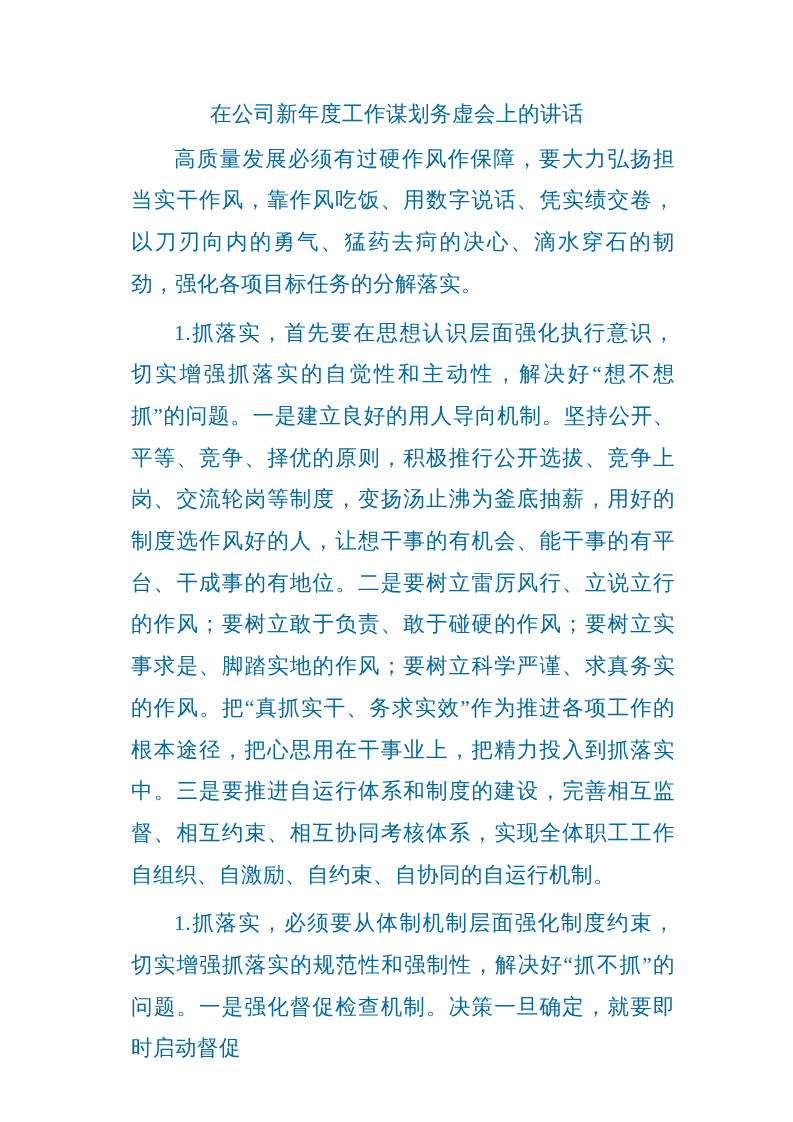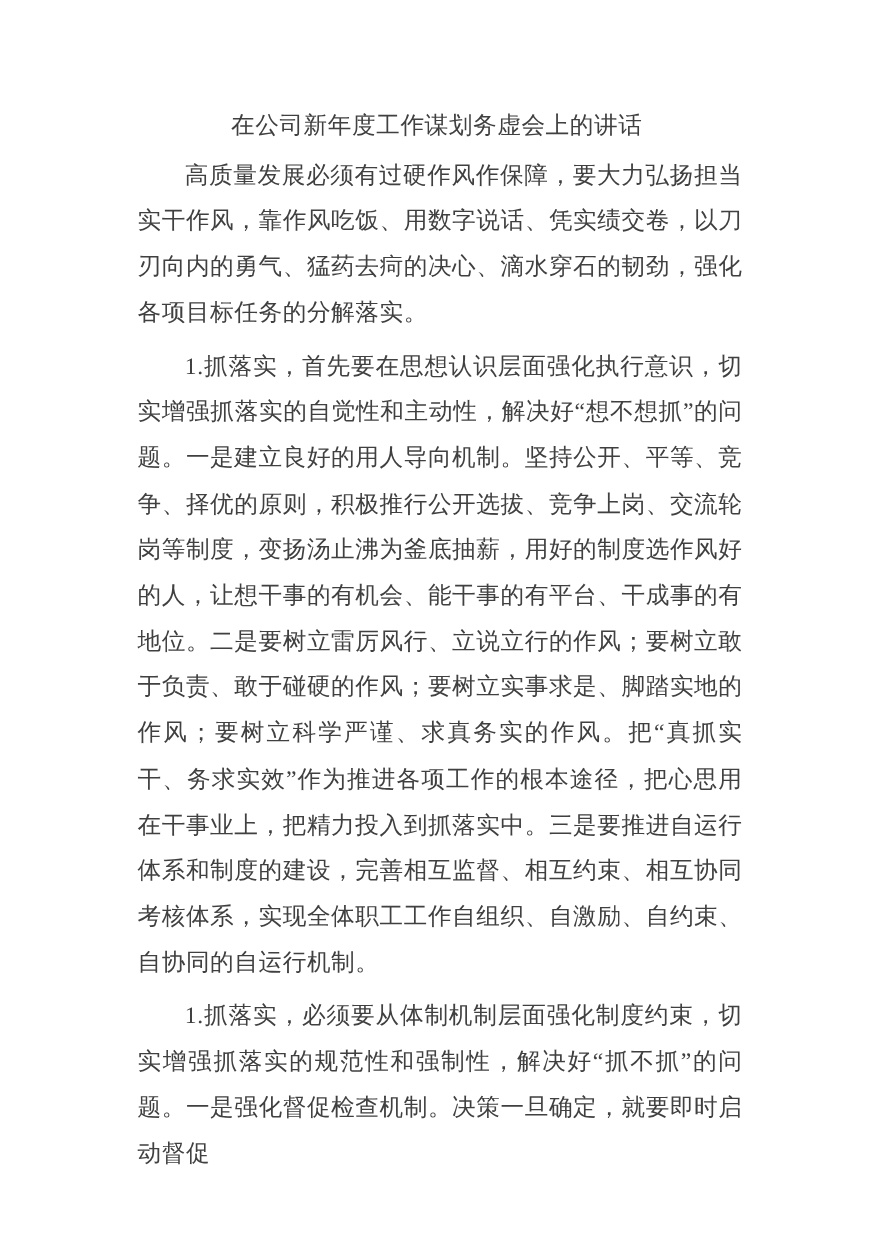--- a/index.html
+++ b/index.html
@@ -9,32 +9,32 @@
   }
   .page {
     position: relative;
     box-sizing: border-box;
     width: 793px;
     height: 1122px;
     background: #ffffff;
     padding: 94px 118px 0 119px;
     overflow: hidden;
     font-family: "Liberation Serif", "DejaVu Serif", serif;
-    color: #404040;
+    color: #0369a1;
   }
   .doc-title {
     margin: 0 0 3px 0;
     font-size: 21.5px;
     font-weight: normal;
     line-height: 41.7px;
     text-align: center;
     letter-spacing: 0.5px;
   }
   .doc-para {
-    margin: 0 0 7px 6px;
+    margin: 0 0 7px 12px;
     font-size: 21.5px;
     line-height: 41.7px;
     text-align: justify;
     text-align-last: left;
     text-indent: 2em;
     letter-spacing: 0.5px;
     word-break: break-all;
   }
 </style>
 </head>

